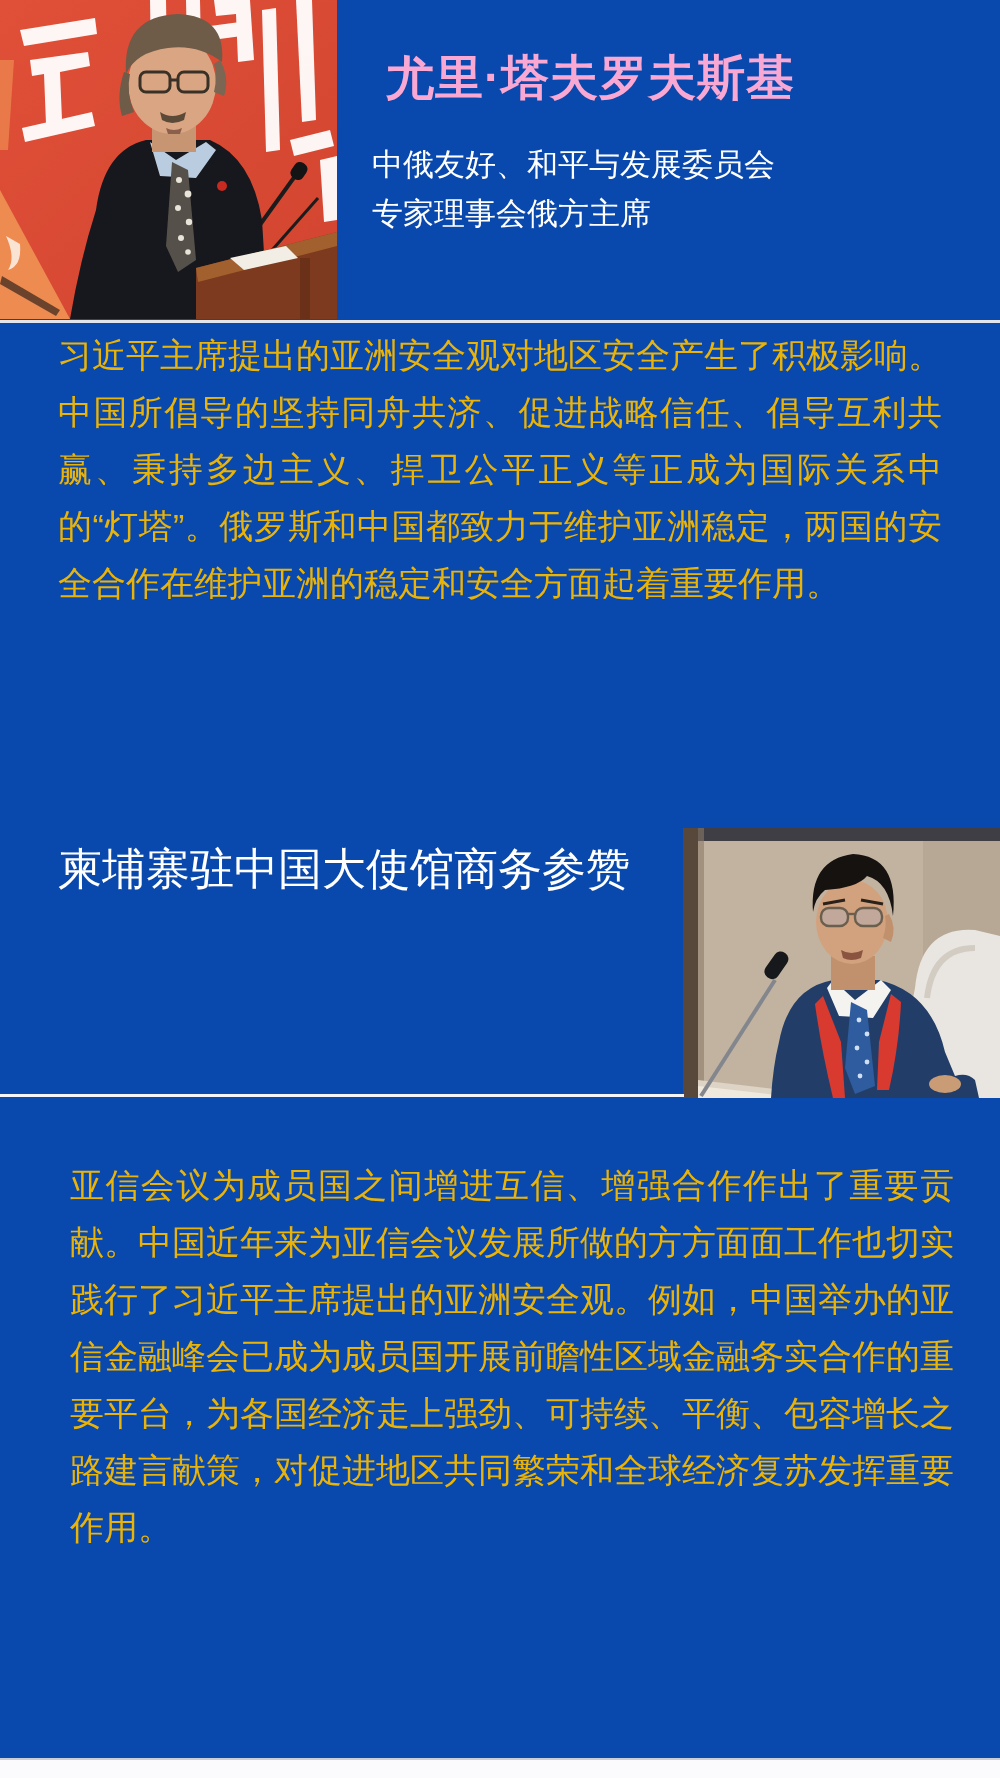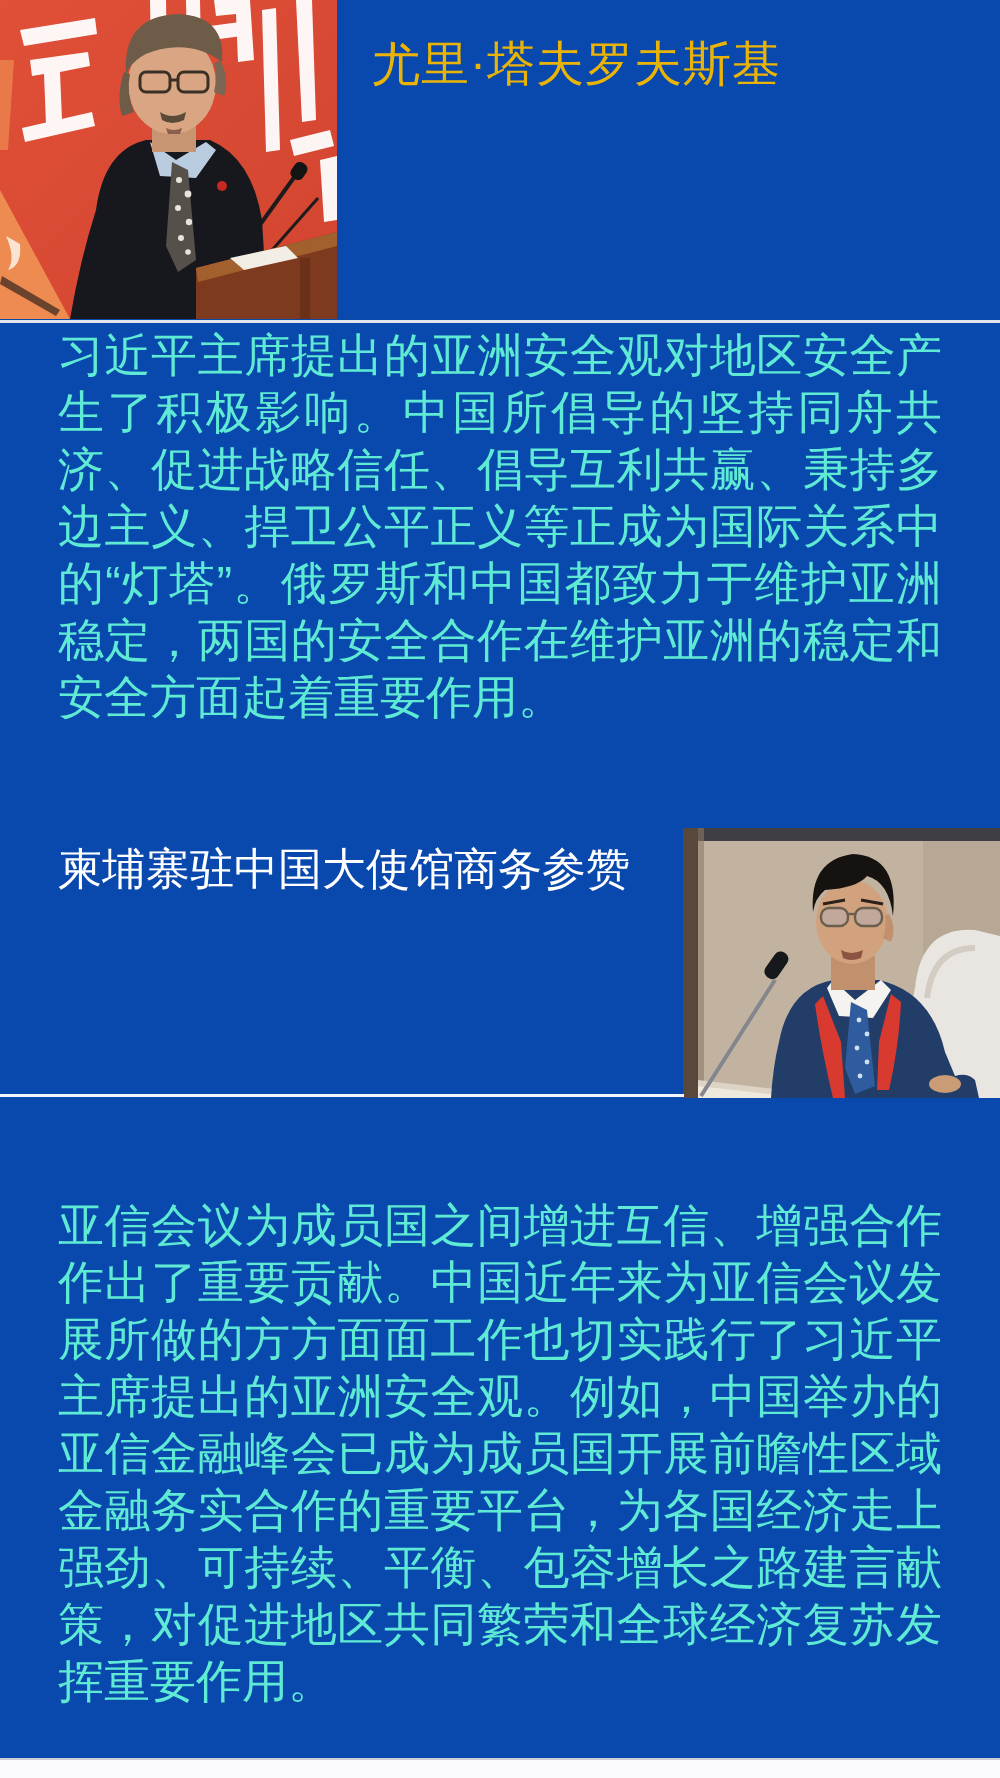--- a/index.html
+++ b/index.html
@@ -10,24 +10,24 @@
     overflow:hidden;
     font-family:"Liberation Sans","DejaVu Sans",sans-serif;
   }
   .photo{position:absolute;overflow:hidden;line-height:0;}
   .photo svg{display:block;}
   .photo-1{left:0;top:0;width:337px;height:319px;}
   .photo-2{left:683px;top:828px;width:317px;height:270px;}
 
   .name{
     position:absolute;
-    margin:0;
-    color:#eab308;
+    margin:14px;
+    color:#f9a8d4;
     font-size:48px;
-    font-weight:400;
+    font-weight:700;
     line-height:60px;
     letter-spacing:1px;
     white-space:nowrap;
   }
   .name-1{left:372px;top:34px;}
   .name-2{left:58px;top:758px;}
 
   .title-block{
     position:absolute;
     color:#FFFFFF;
@@ -38,28 +38,28 @@
 
   .divider{position:absolute;left:0;height:3px;}
   .divider-1{top:320px;width:1000px;background:#E2E6EC;}
   .divider-2{top:1094px;width:684px;background:#F3F5F8;}
 
   .quote{
     position:absolute;
     margin:0;
     left:58px;
     width:884px;
-    color:#5eead4;
-    font-size:46px;
+    color:#eab308;
+    font-size:34px;
     line-height:57px;
     text-align:justify;
     font-weight:400;
   }
   .quote-1{top:327px;}
-  .quote-2{top:1197px;}
+  .quote-2{top:1157px;margin-left:12px;}
 
   .bottom-strip{
     position:absolute;
     left:0;top:1758px;
     width:1000px;height:20px;
     box-sizing:border-box;
     background:#FBFBFD;
     border-top:2px solid #C9CED6;
   }
 </style>
@@ -133,20 +133,24 @@
         <path d="M196,268 L337,232 L337,319 L196,319 Z" fill="#7D3A1E"></path>
         <path d="M196,268 L337,232 L337,246 L198,282 Z" fill="#A3602F"></path>
         <path d="M230,258 L286,246 L298,258 L244,270 Z" fill="#F2EEE5"></path>
         <rect x="300" y="258" width="10" height="61" fill="#5E2B14" opacity="0.6"></rect>
       </g>
     </svg>
   </div>
 
   <h1 class="name name-1">尤里·塔夫罗夫斯基</h1>
 
+  <div class="title-block title-1">
+    <div>中俄友好、和平与发展委员会</div>
+    <div>专家理事会俄方主席</div>
+  </div>
 
   <div class="divider divider-1"></div>
 
   <p class="quote quote-1">习近平主席提出的亚洲安全观对地区安全产生了积极影响。中国所倡导的坚持同舟共济、促进战略信任、倡导互利共赢、秉持多边主义、捍卫公平正义等正成为国际关系中的“灯塔”。俄罗斯和中国都致力于维护亚洲稳定，两国的安全合作在维护亚洲的稳定和安全方面起着重要作用。</p>
 
 
   <div class="title-block title-2">
     <div>柬埔寨驻中国大使馆商务参赞</div>
   </div>
 

